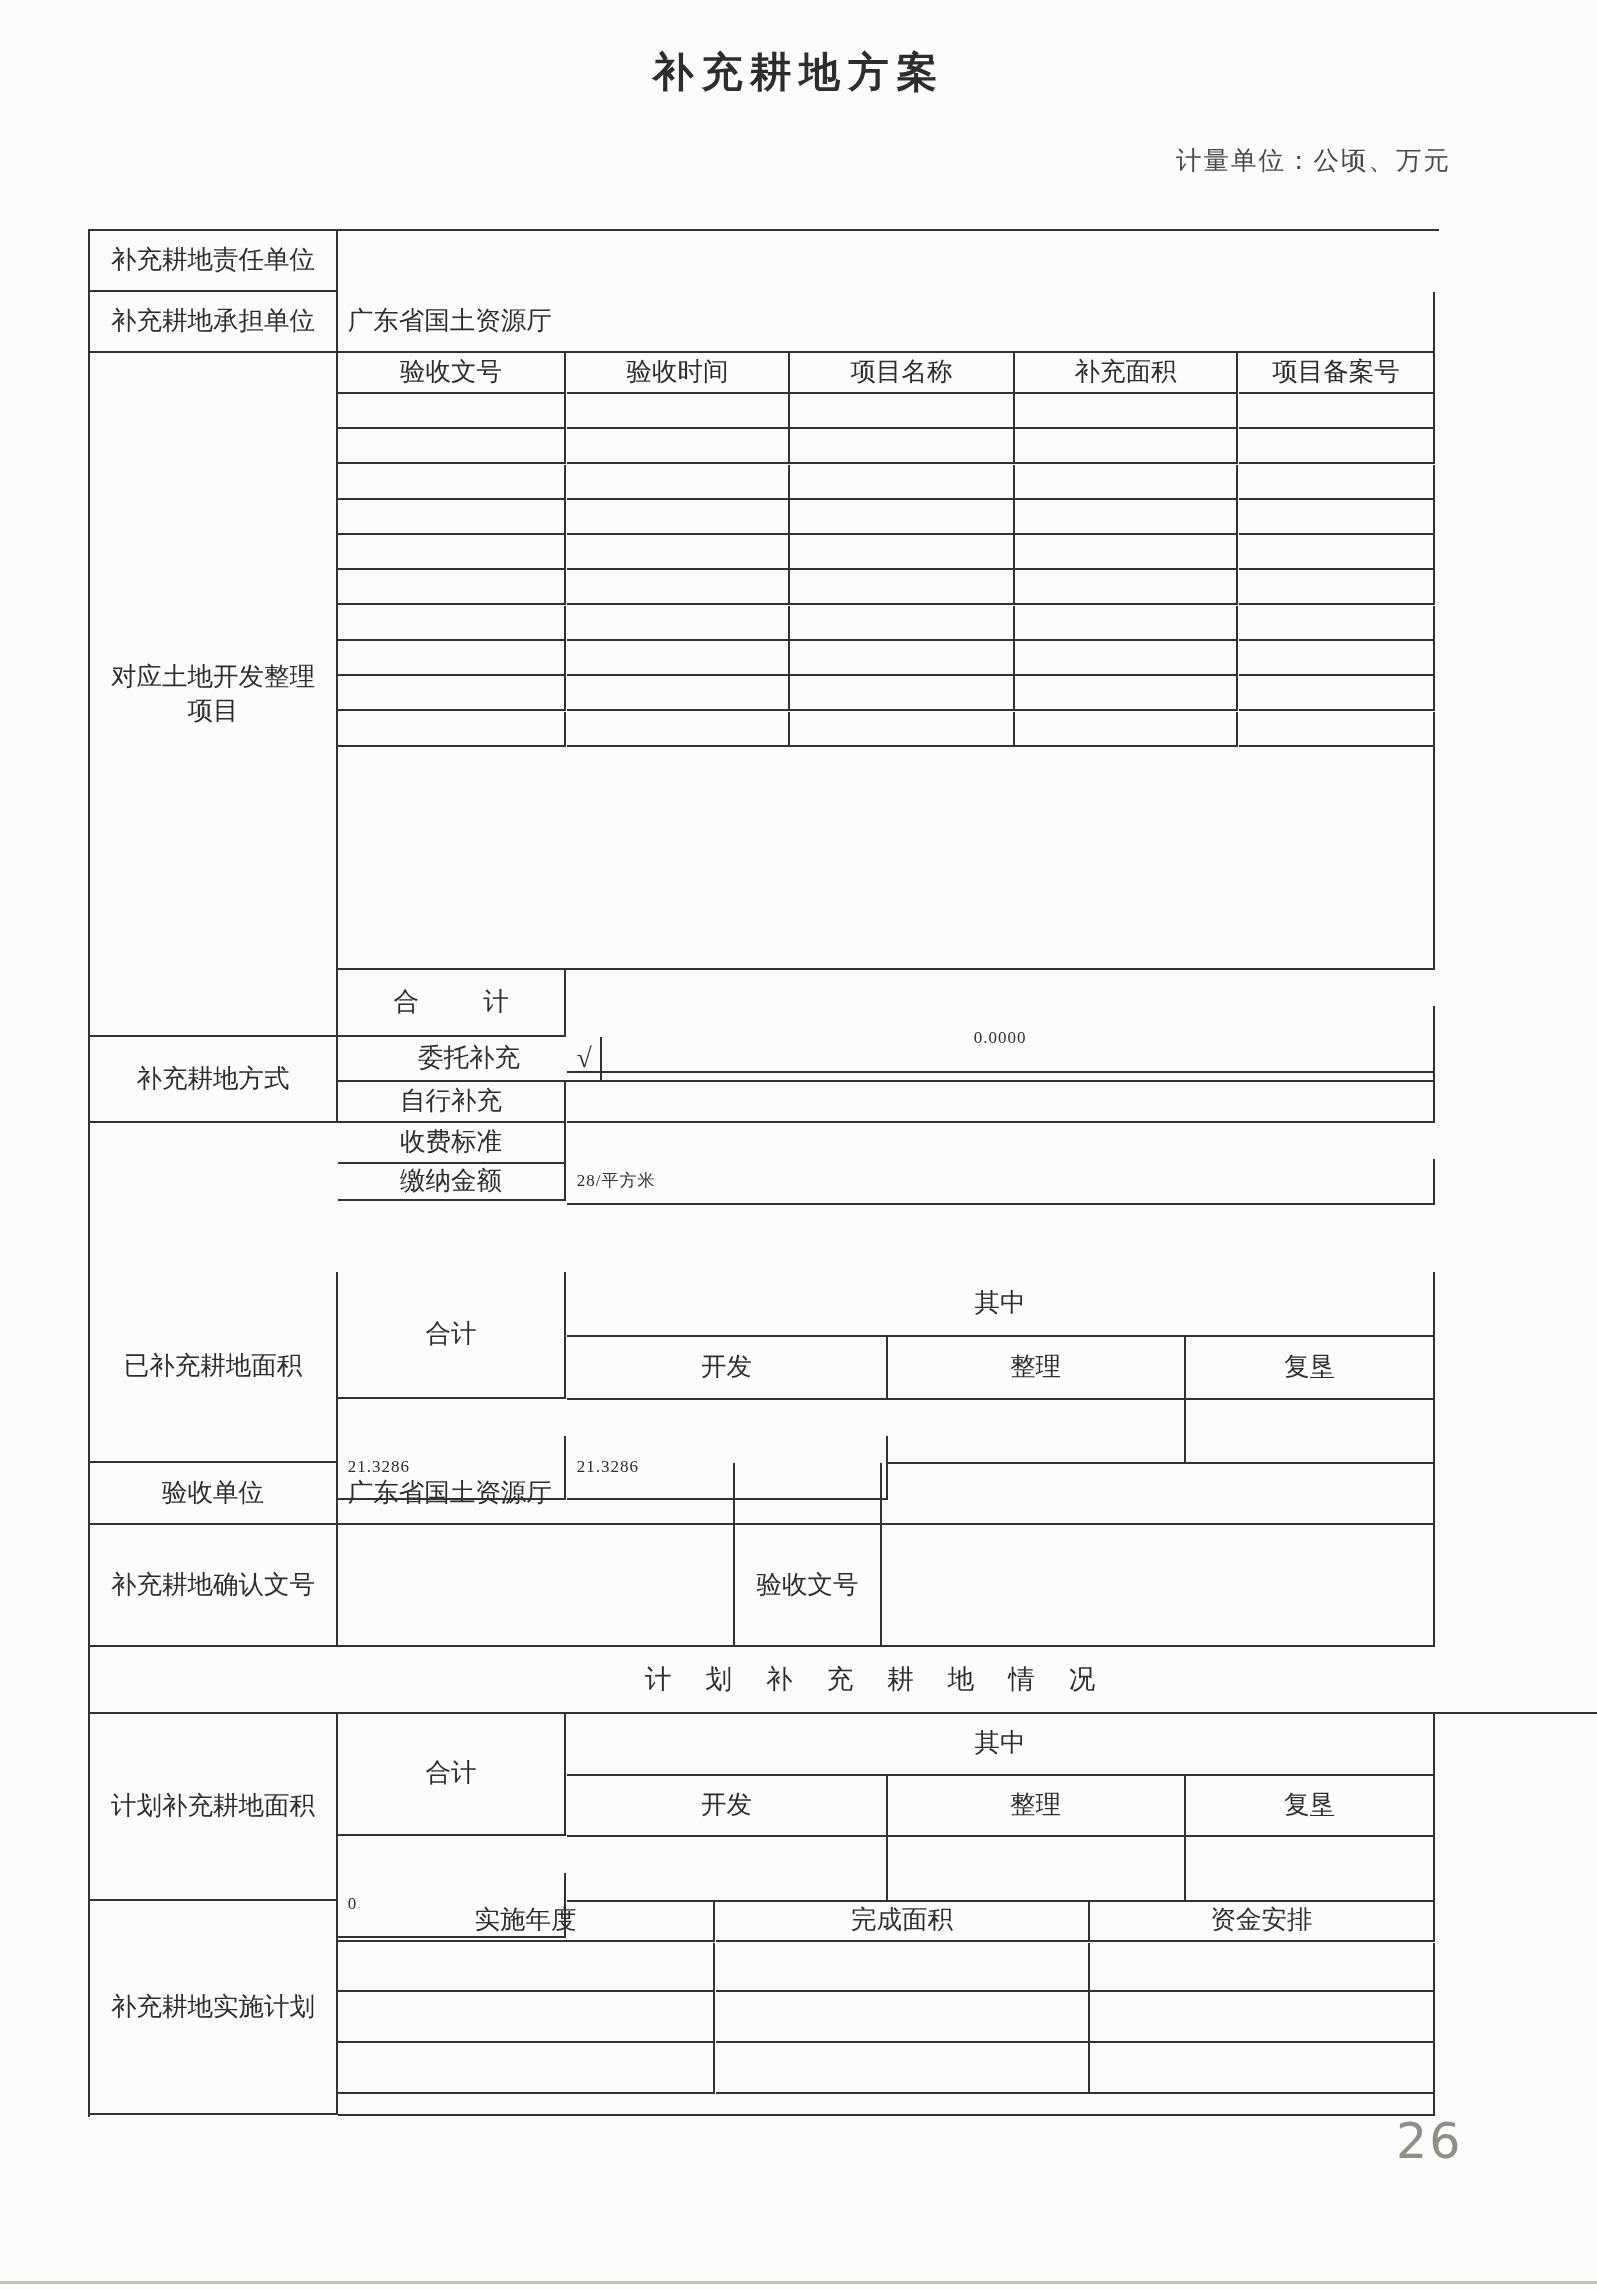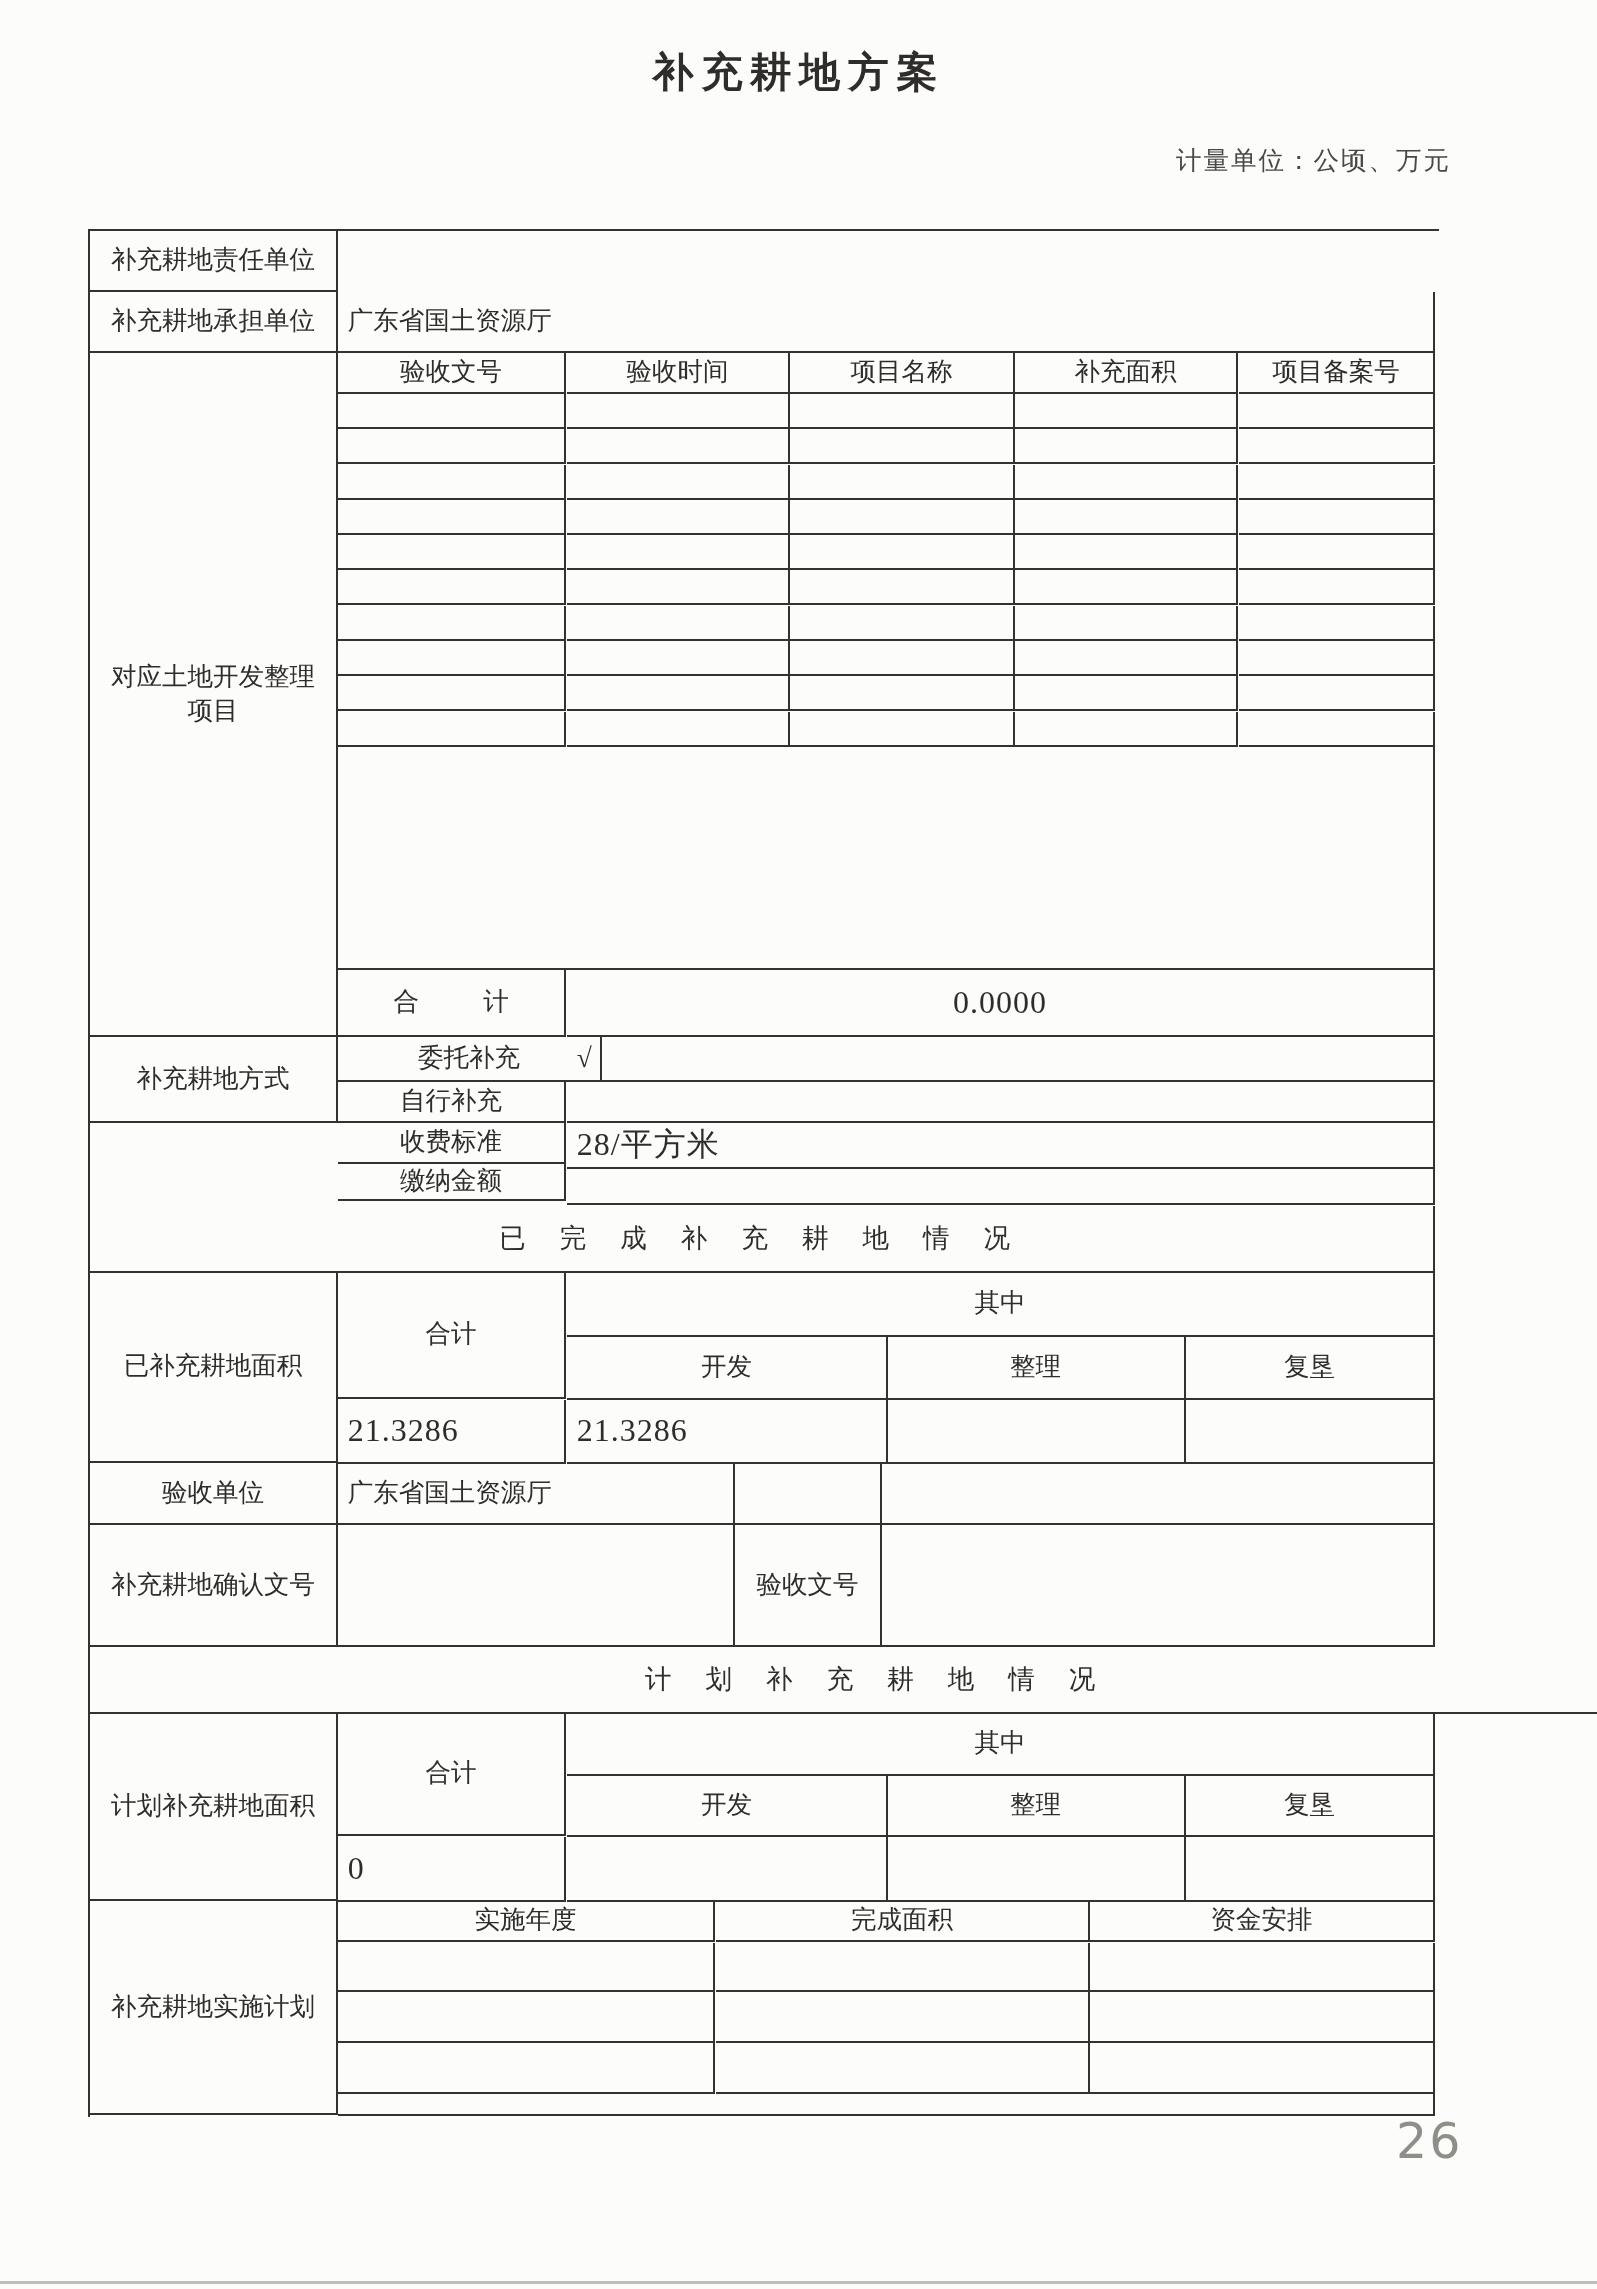--- a/index.html
+++ b/index.html
@@ -40,21 +40,21 @@
     border-bottom:2px solid var(--line);
     display:flex;align-items:center;justify-content:center;
     font-size:25.5px;line-height:1.35;
     text-align:center;
     padding:0 15.7px;
     color:var(--ink);
   }
   .c.left{justify-content:flex-start;text-align:left;padding-left:9.8px;}
   .c.band{letter-spacing:13.7px;font-size:26.5px;}
   .c.gap2{letter-spacing:29px;padding-left:45px;}
-  .c.num{font-size:32px;letter-spacing:1px;}
+  .c.num{font-size:17px;letter-spacing:1px;margin-top:36px;}
   .c.check{font-size:27.4px;}
   .page-number{
     position:absolute;left:1396px;top:2113px;
     font-size:49px;color:var(--pgnum);
     font-family:"DejaVu Sans","Liberation Sans",sans-serif;
     letter-spacing:2px;
   }
   .scan-edge{
     position:absolute;left:0;right:0;top:2281px;height:2.9px;
     background:#bfbfba;
@@ -92,21 +92,20 @@
   <div class="c" style="left:338px;top:1037px;width:264px;height:45px">委托补充</div>
   <div class="c left check" style="left:567px;top:1037px;width:868px;height:45px">√</div>
   <div class="c" style="left:338px;top:1082px;width:228px;height:41px">自行补充</div>
   <div class="c left" style="left:567px;top:1082px;width:868px;height:41px"></div>
 
   <div class="c" style="left:338px;top:1123px;width:228px;height:41px">收费标准</div>
   <div class="c left num" style="left:567px;top:1123px;width:868px;height:46px">28/平方米</div>
   <div class="c" style="left:338px;top:1164px;width:228px;height:37px">缴纳金额</div>
   <div class="c left" style="left:567px;top:1164px;width:868px;height:41px"></div>
 
-  <div class="c band" style="left:90px;top:1206px;width:1345px;height:67px">已 完 成 补 充 耕 地 情 况</div>
 
   <div class="c" style="left:90px;top:1272px;width:248px;height:191px">已补充耕地面积</div>
   <div class="c" style="left:338px;top:1272px;width:228px;height:127px">合计</div>
   <div class="c" style="left:567px;top:1272px;width:868px;height:65px">其中</div>
   <div class="c" style="left:567px;top:1337px;width:321px;height:63px">开发</div>
   <div class="c" style="left:887px;top:1337px;width:299px;height:63px">整理</div>
   <div class="c" style="left:1186px;top:1337px;width:249px;height:63px">复垦</div>
   <div class="c left num" style="left:338px;top:1400px;width:228px;height:64px">21.3286</div>
   <div class="c left num" style="left:567px;top:1400px;width:321px;height:64px">21.3286</div>
   <div class="c" style="left:887px;top:1400px;width:299px;height:64px"></div>

